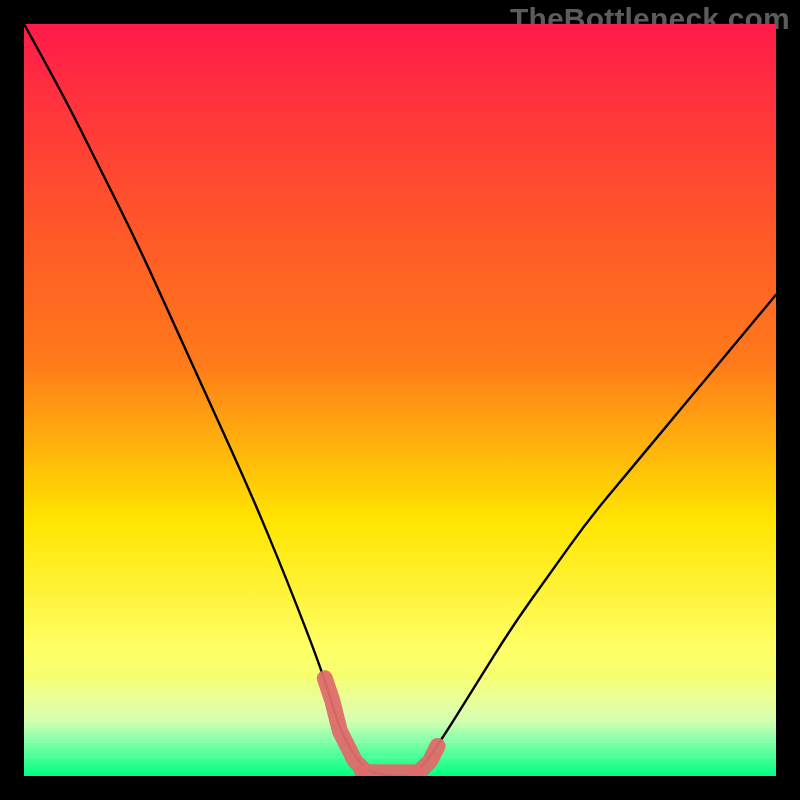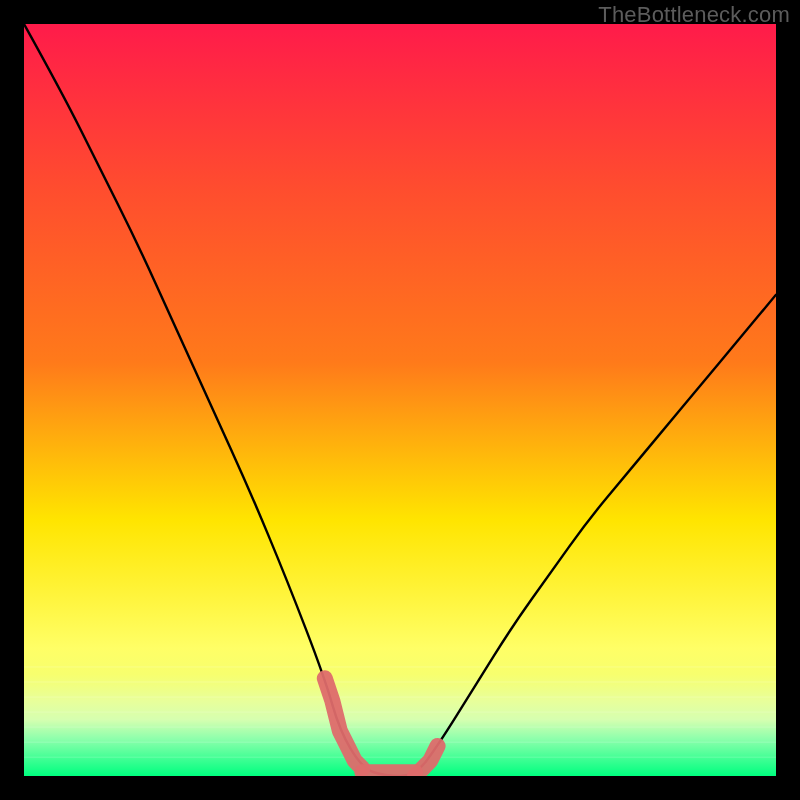--- a/index.html
+++ b/index.html
@@ -23,23 +23,23 @@
     left: 24px;
     width: 752px;
     height: 752px;
     overflow: hidden;
   }
   .watermark {
     position: absolute;
     top: 2px;
     right: 10px;
     color: #5c5c5c;
-    font-size: 22px;
+    font-size: 30px;
     letter-spacing: 0.2px;
-    font-weight: 400;
+    font-weight: 700;
   }
   svg { display: block; }
 </style>
 </head>
 <body>
 
 <div class="frame">
   <div class="watermark">TheBottleneck.com</div>
   <div class="plot-area">
     <svg id="chart-svg" width="752" height="752" viewBox="0 0 752 752" preserveAspectRatio="none">

